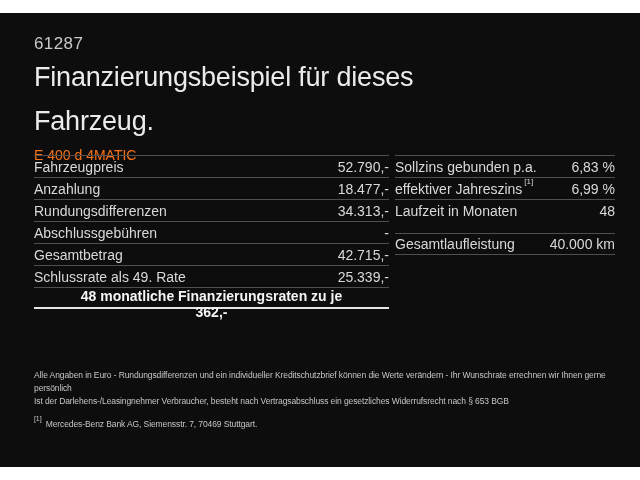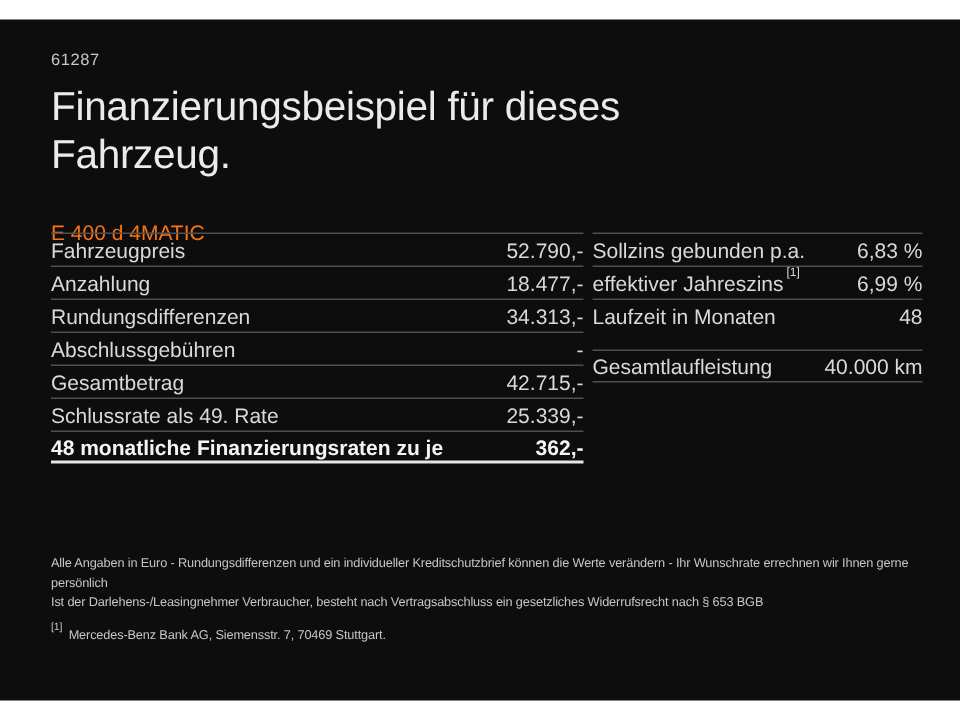--- a/index.html
+++ b/index.html
@@ -11,27 +11,27 @@
     overflow:hidden;
   }
   .slide {
     position:absolute;
     left:0; top:13px;
     width:640px; height:454px;
     background:#0d0d0d;
   }
   .ref-number {
     position:absolute; left:34px; top:21px;
-    font-size:11px; letter-spacing:.4px;
+    font-size:17px; letter-spacing:.4px;
     color:#c9c9c9;
   }
   .page-title {
     position:absolute; left:34px; top:42px;
     width:440px;
-    font-size:27px; line-height:32px; letter-spacing:-.2px;
+    font-size:27px; line-height:44px; letter-spacing:-.2px;
     font-weight:normal;
     color:#ebebeb;
   }
   .vehicle-model {
     position:absolute; left:34px; top:122px;
     font-size:14px; color:#f97316;margin-top:12px;
   }
   .fin-table {
     position:absolute; left:34px; top:142px;
     width:355px;
@@ -44,20 +44,21 @@
     height:22px;
     display:flex; justify-content:space-between; align-items:center;
     border-top:1px solid #4f4f4f;
     font-size:14px; color:#d9d9d9;
     white-space:nowrap;
   }
   .trow .val { text-align:right; }
   .fin-table .trow.highlight {
     font-weight:bold; color:#f5f5f5;
     border-bottom:2px solid #e6e6e6;
+    flex-direction:column;
   }
   .cond-table .trow:last-child { border-bottom:1px solid #4f4f4f;margin-top:12px; }
   sup.fnmark {
     font-size:8px; color:#d9d9d9;
     position:relative; top:-4px; margin-left:2px;
   }
   .disclaimer {
     position:absolute; left:34px; top:356px;
     width:585px;
     font-size:8.5px; line-height:13px; letter-spacing:-.1px;

